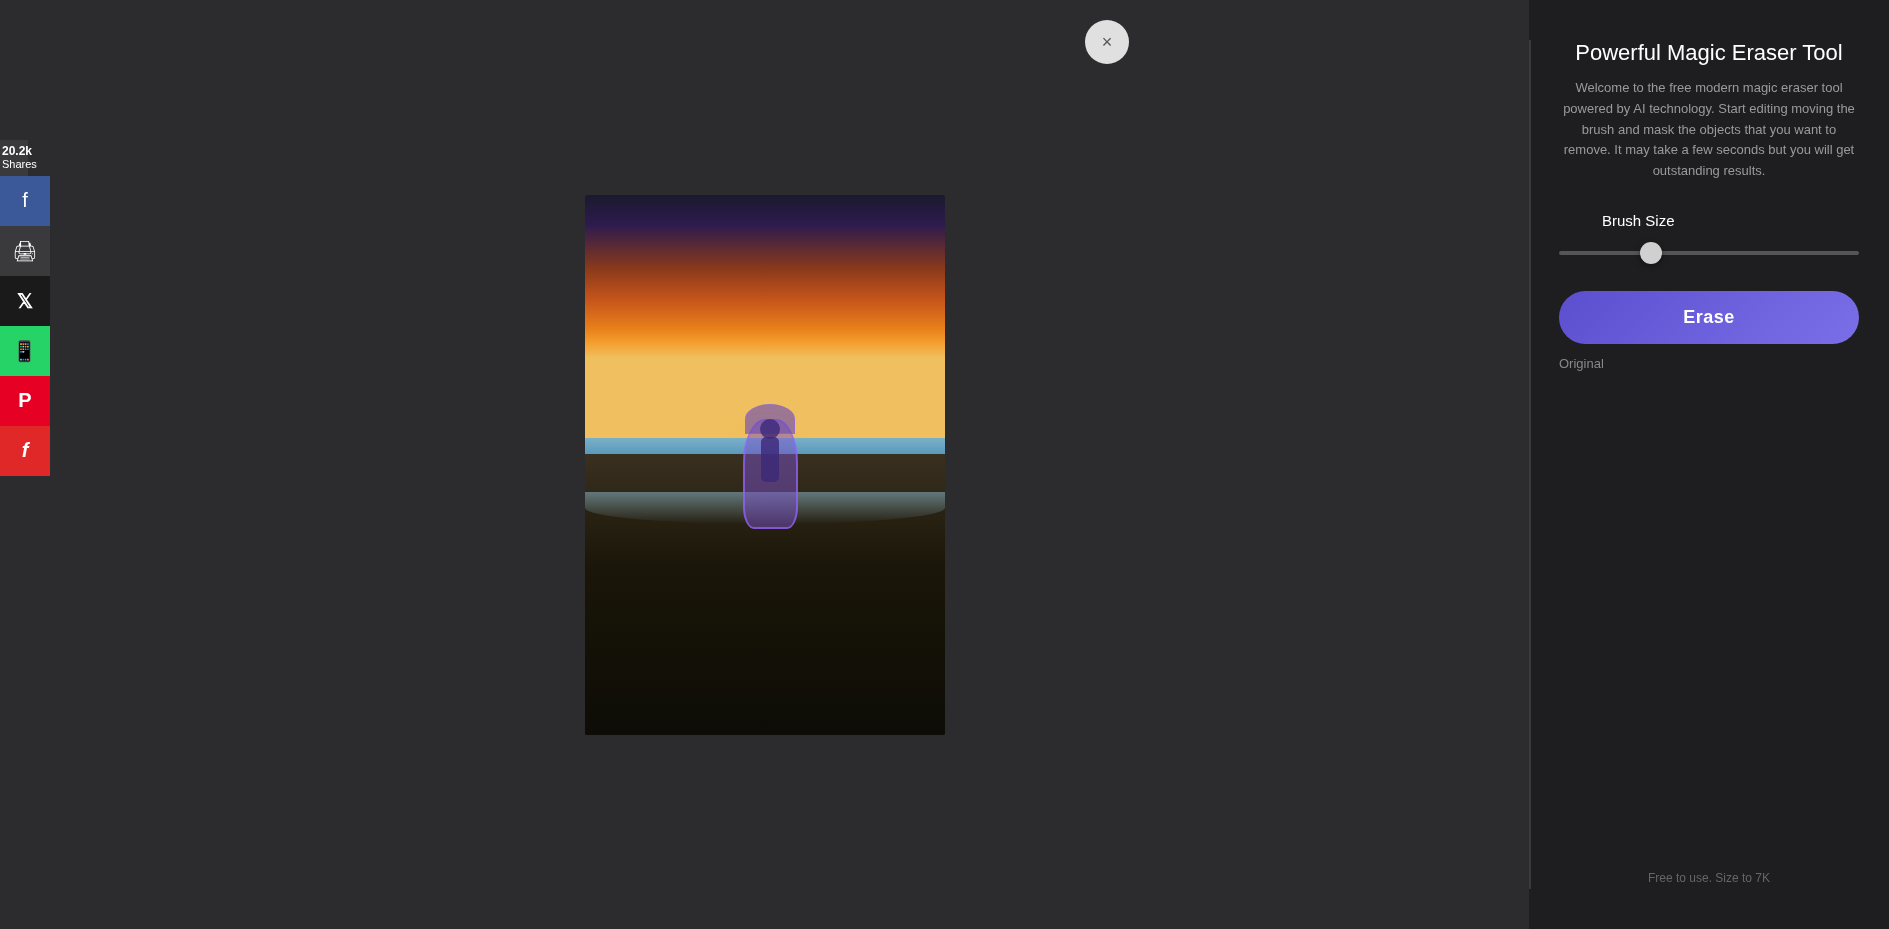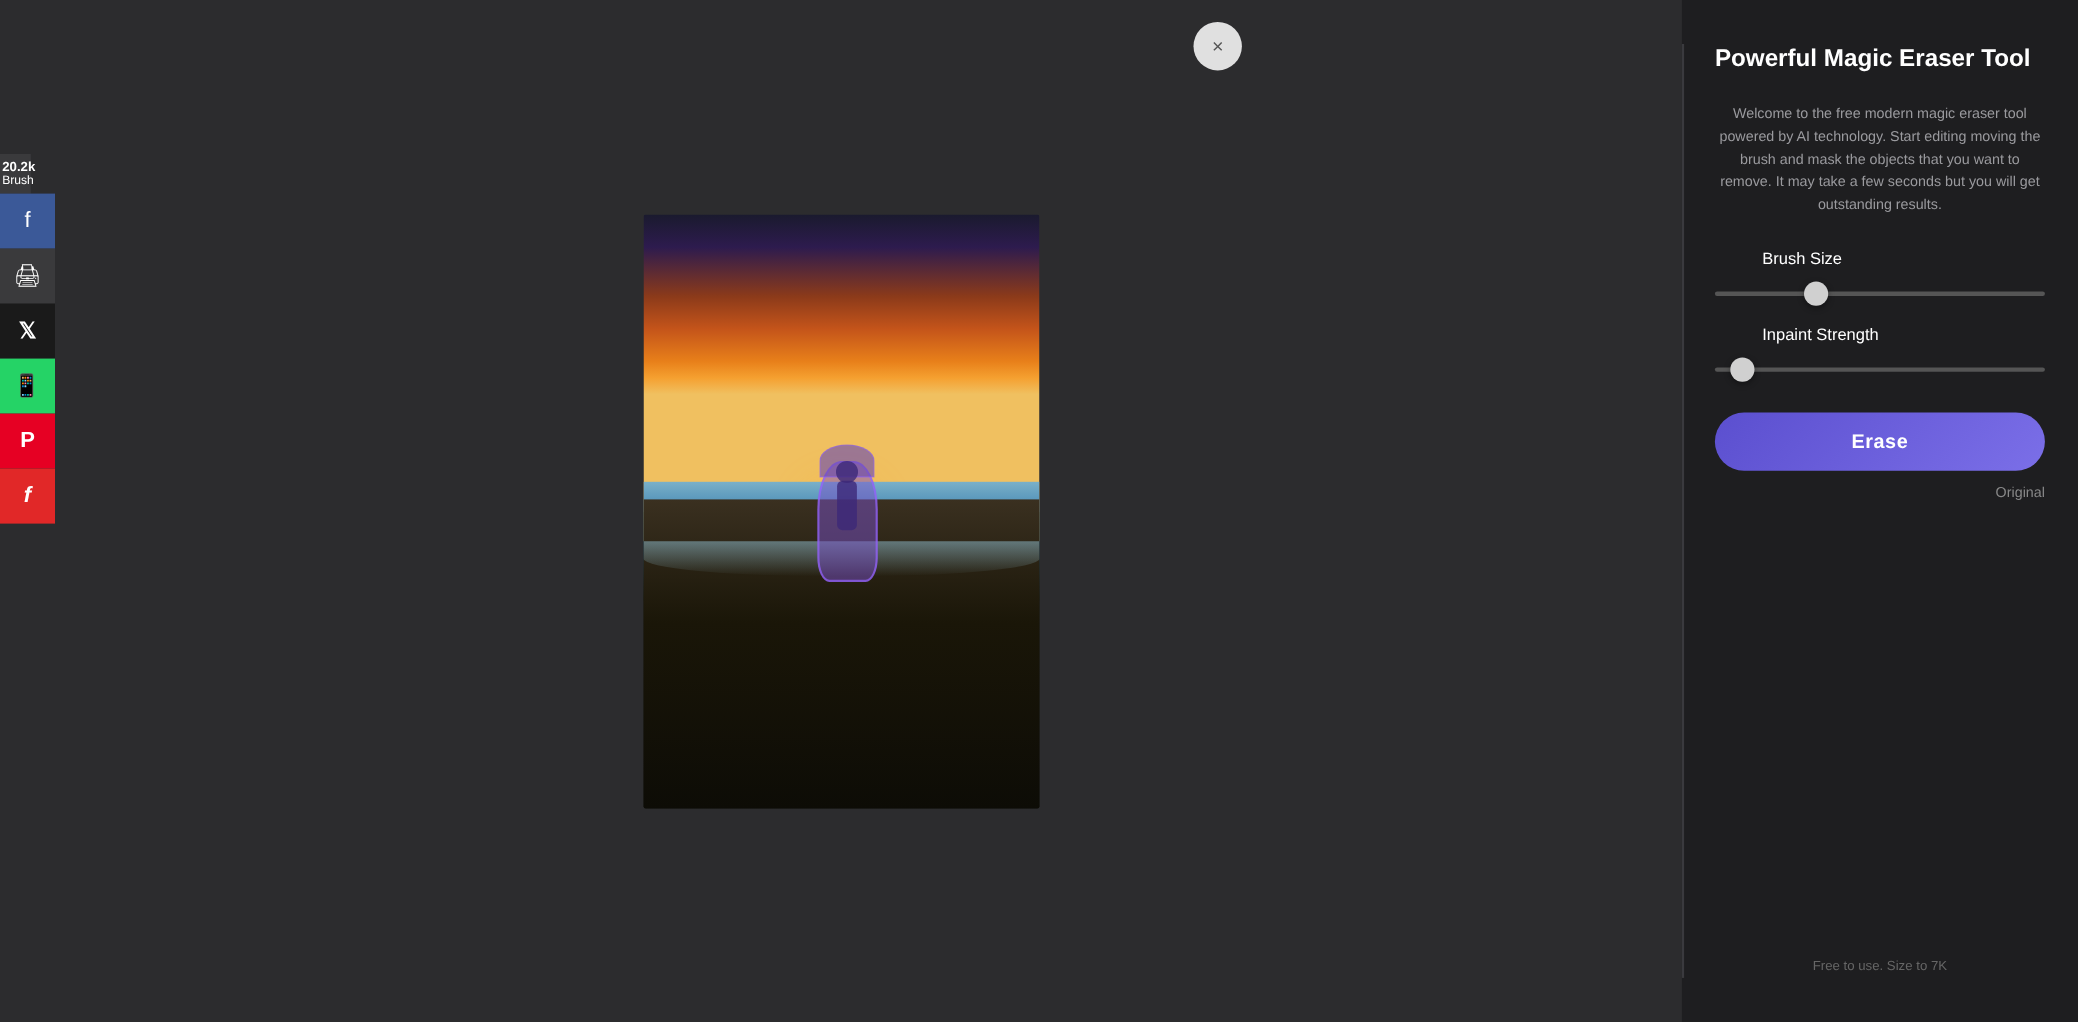--- a/index.html
+++ b/index.html
@@ -229,23 +229,24 @@
       background: #1e1e20;
       padding: 40px 30px 30px 30px;
       display: flex;
       flex-direction: column;
       gap: 0;
       position: relative;
     }
 
     .panel-title {
       font-size: 22px;
-      font-weight: 700;
+      font-weight: 400;
       color: #ffffff;
-      margin-bottom: 27px;
+      margin-bottom: 12px;
+      text-align: center;
     }
 
     .panel-description {
       font-size: 13px;
       color: #9a9a9e;
       line-height: 1.6;
       margin-bottom: 30px;
       text-align: center;
     }
 
@@ -298,21 +299,21 @@
       color: #fff;
       font-size: 18px;
       font-weight: 700;
       cursor: pointer;
       margin-top: 10px;
       margin-bottom: 12px;
       letter-spacing: 0.5px;
     }
 
     .original-link {
-      text-align: right;
+      text-align: left;
       color: #888;
       font-size: 13px;
       margin-bottom: 32px;
       cursor: pointer;
     }
 
     .spacer { flex: 1; }
 
     .free-use-text {
       text-align: center;
@@ -334,21 +335,21 @@
       cursor: pointer;
       letter-spacing: 0.5px;
     }
   </style>
 </head>
 <body>
 
 <div class="social-sidebar">
   <div class="share-count">
     <div class="num">20.2k</div>
-    <div>Brush</div>
+    <div>Shares</div>
   </div>
   <div class="social-btn facebook">
     <span>f</span>
   </div>
   <div class="social-btn print">
     <span>🖨</span>
   </div>
   <div class="social-btn twitter">
     <span style="font-family:serif;font-weight:bold;">𝕏</span>
   </div>
@@ -391,24 +392,20 @@
   <div class="panel-divider"></div>
 
   <h1 class="panel-title">Powerful Magic Eraser Tool</h1>
   <p class="panel-description">Welcome to the free modern magic eraser tool powered by AI technology. Start editing moving the brush and mask the objects that you want to remove. It may take a few seconds but you will get outstanding results.</p>
 
   <div class="slider-section">
     <div class="slider-label">Brush Size</div>
     <input type="range" min="1" max="100" value="30" style="">
   </div>
 
-  <div class="slider-section">
-    <div class="slider-label">Inpaint Strength</div>
-    <input type="range" min="0" max="100" value="5" style="">
-  </div>
 
   <button class="erase-button">Erase</button>
 
   <div class="original-link">Original</div>
 
   <div class="spacer"></div>
 
   <p class="free-use-text">Free to use. Size to 7K</p>
 
 </div>

